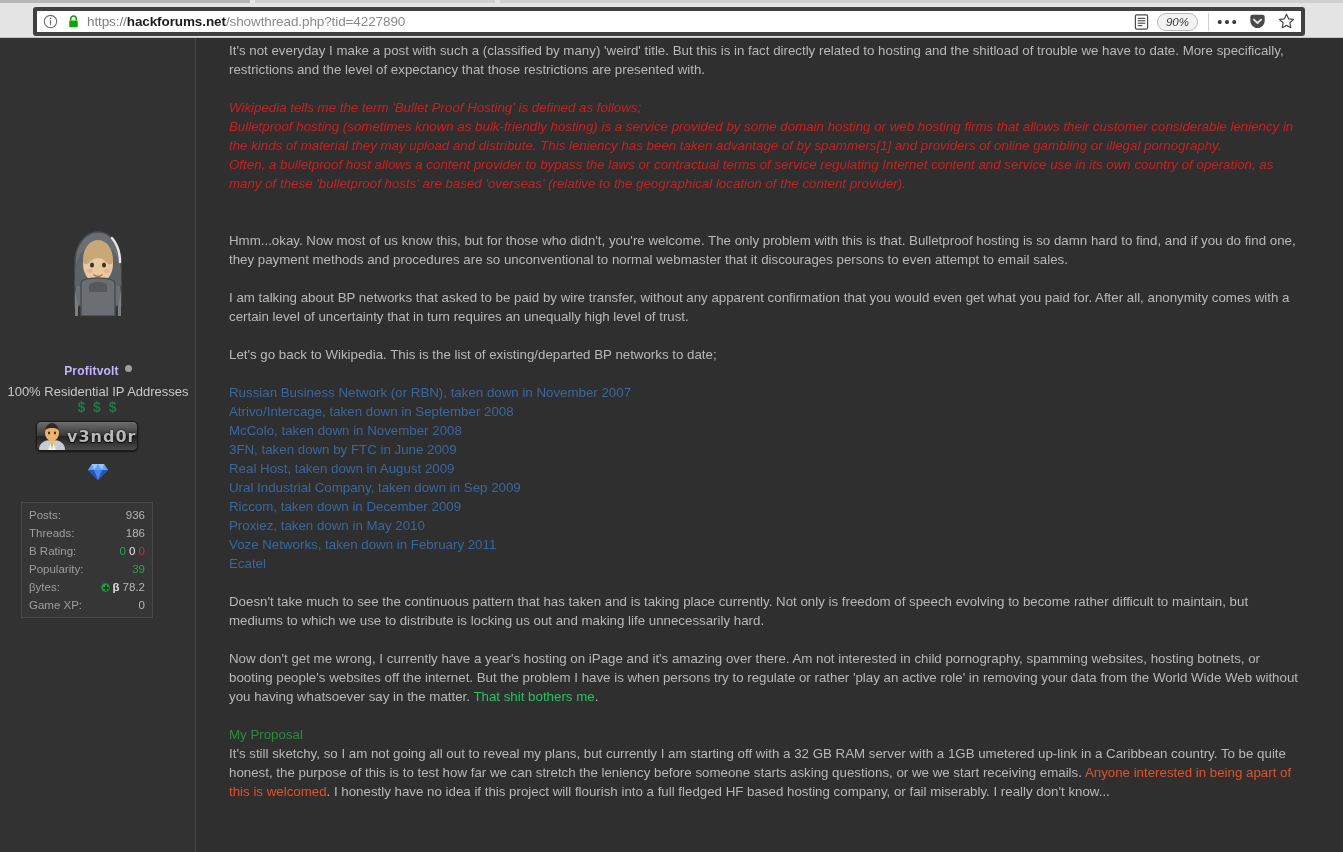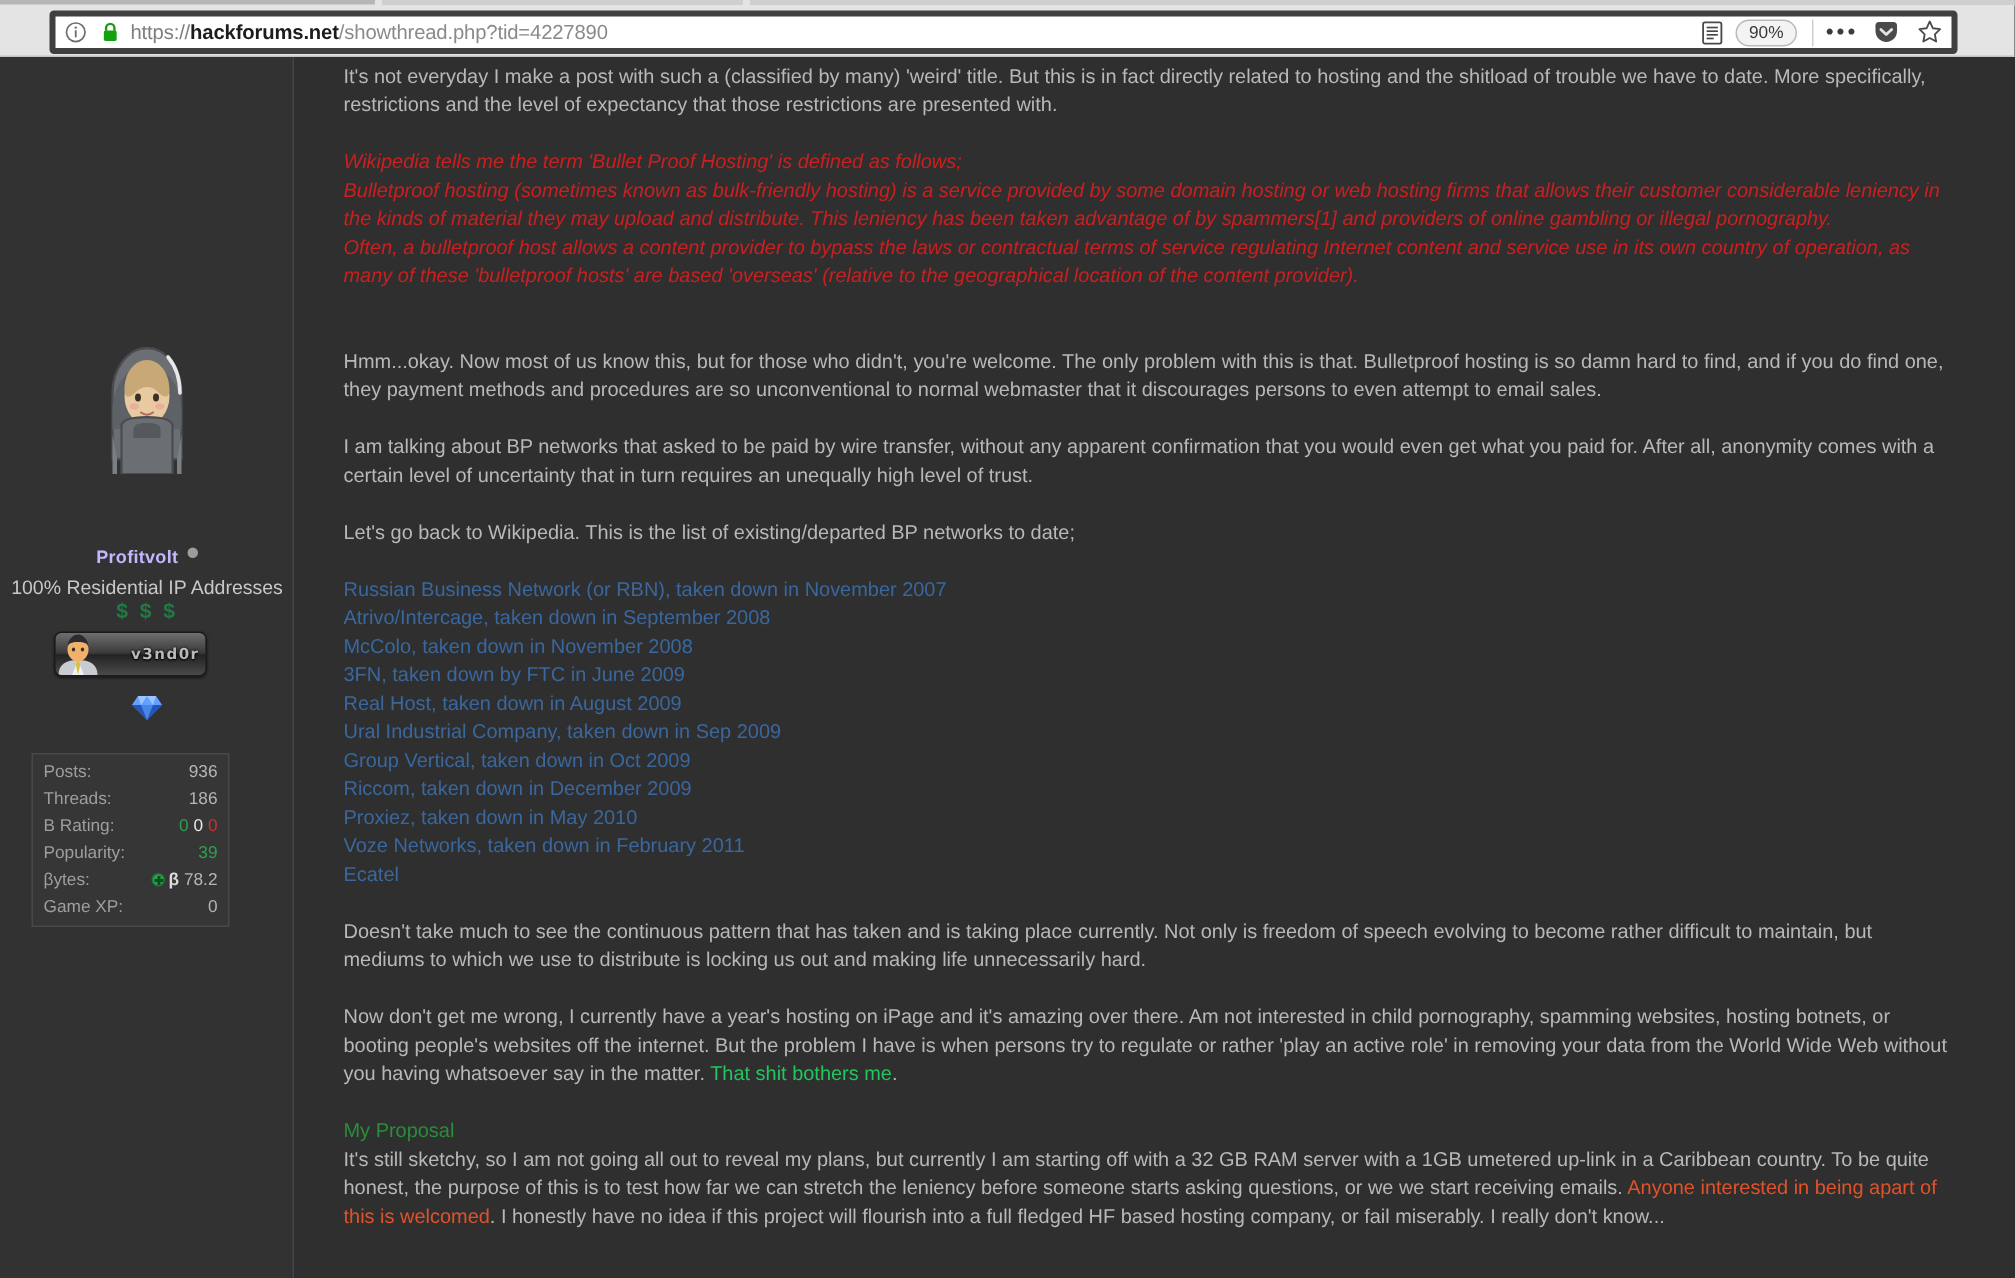--- a/index.html
+++ b/index.html
@@ -52,21 +52,21 @@
     overflow: hidden;
     padding-left: 4px;
     letter-spacing: -0.1px;
   }
   #url-text .url-host { color: #1c1c1c; font-weight: bold; }
   #url-text .url-scheme { color: #7e7e7e; }
   #url-text .url-path { color: #8a8a8a; }
 
   .ubar-btn {
     display: flex; align-items: center; justify-content: center;
-    height: 29px; cursor: default;
+    height: 29px; cursor: default; font-style: italic;
   }
   #reader-icon { width: 30px; color: #4a4a4a; }
   #zoom-badge {
     height: 18px; padding: 0 8px; margin-right: 6px;
     border: 1px solid #b9b9b9; border-radius: 9px;
     background: #f3f3f3; color: #3a3a3a;
     font-size: 11.5px; line-height: 16px;
     display: flex; align-items: center;
   }
   #ubar-sep {
@@ -123,23 +123,23 @@
     width: 102px; height: 30px;
     border-radius: 5px;
     background: linear-gradient(#6e6e6e, #3a3a3a 48%, #232323 52%, #4a4a4a);
     border: 1px solid #1a1a1a;
     box-shadow: 0 1px 2px rgba(0,0,0,.6);
     display: flex; align-items: center;
     overflow: hidden;
   }
   #vendor-avatar-icon { width: 30px; height: 28px; flex: 0 0 30px; }
   #vendor-label {
-    flex: 1 1 auto; text-align: right;
+    flex: 1 1 auto; text-align: left;
     font-family: "DejaVu Sans", sans-serif;
-    font-size: 10px; font-weight: bold;
+    font-size: 16px; font-weight: bold;
     color: #b9b9b9;
     text-shadow: 0 1px 1px #000, 0 0 2px #000;
     letter-spacing: 1px;
     padding-right: 4px;
   }
   #gem-icon-wrap {
     position: absolute; top: 424px; left: 0; width: 196px;
     display: flex; justify-content: center;
   }
 
@@ -366,21 +366,20 @@
     <p>I am talking about BP networks that asked to be paid by wire transfer, without any apparent confirmation that you would even get what you paid for. After all, anonymity comes with a certain level of uncertainty that in turn requires an unequally high level of trust.</p>
     <p>Let's go back to Wikipedia. This is the list of existing/departed BP networks to date;</p>
 
     <div class="linklist">
       <a href="#">Russian Business Network (or RBN), taken down in November 2007</a>
       <a href="#">Atrivo/Intercage, taken down in September 2008</a>
       <a href="#">McColo, taken down in November 2008</a>
       <a href="#">3FN, taken down by FTC in June 2009</a>
       <a href="#">Real Host, taken down in August 2009</a>
       <a href="#">Ural Industrial Company, taken down in Sep 2009</a>
-      <a href="#">Group Vertical, taken down in Oct 2009</a>
       <a href="#">Riccom, taken down in December 2009</a>
       <a href="#">Proxiez, taken down in May 2010</a>
       <a href="#">Voze Networks, taken down in February 2011</a>
       <a href="#">Ecatel</a>
     </div>
     <div style="height:19px"></div>
 
     <p>Doesn't take much to see the continuous pattern that has taken and is taking place currently. Not only is freedom of speech evolving to become rather difficult to maintain, but mediums to which we use to distribute is locking us out and making life unnecessarily hard.</p>
 
     <p>

